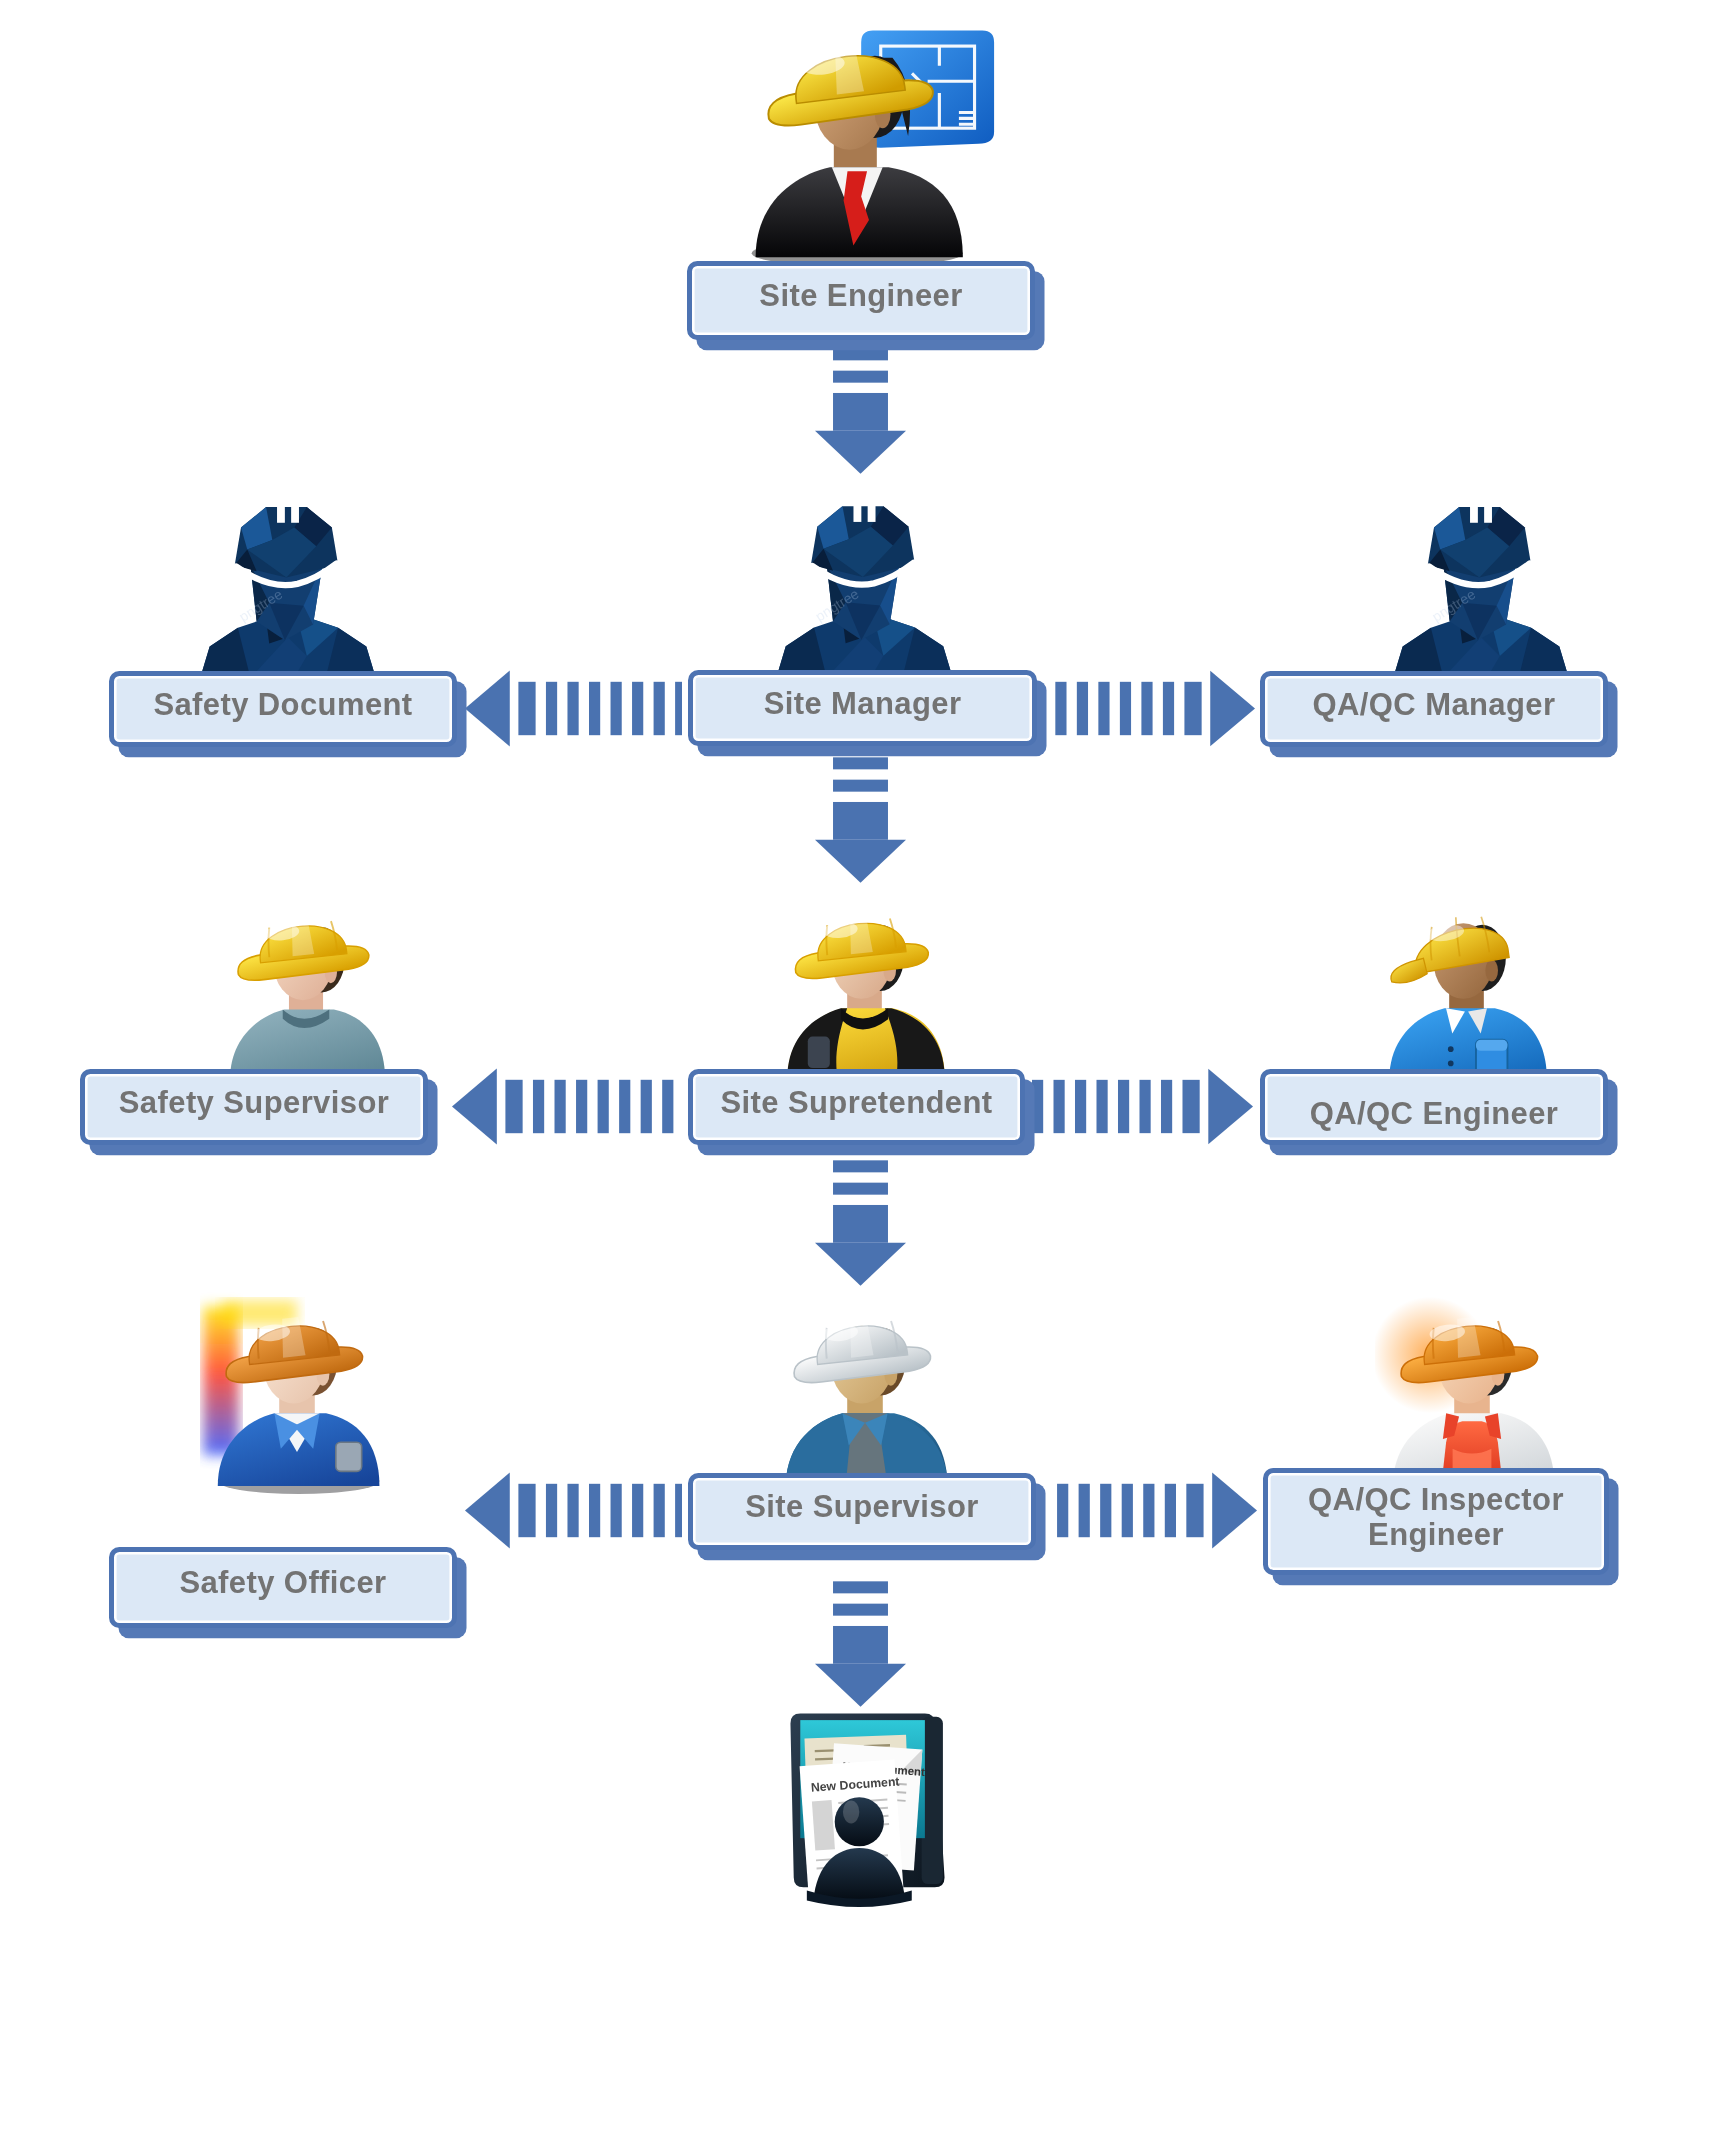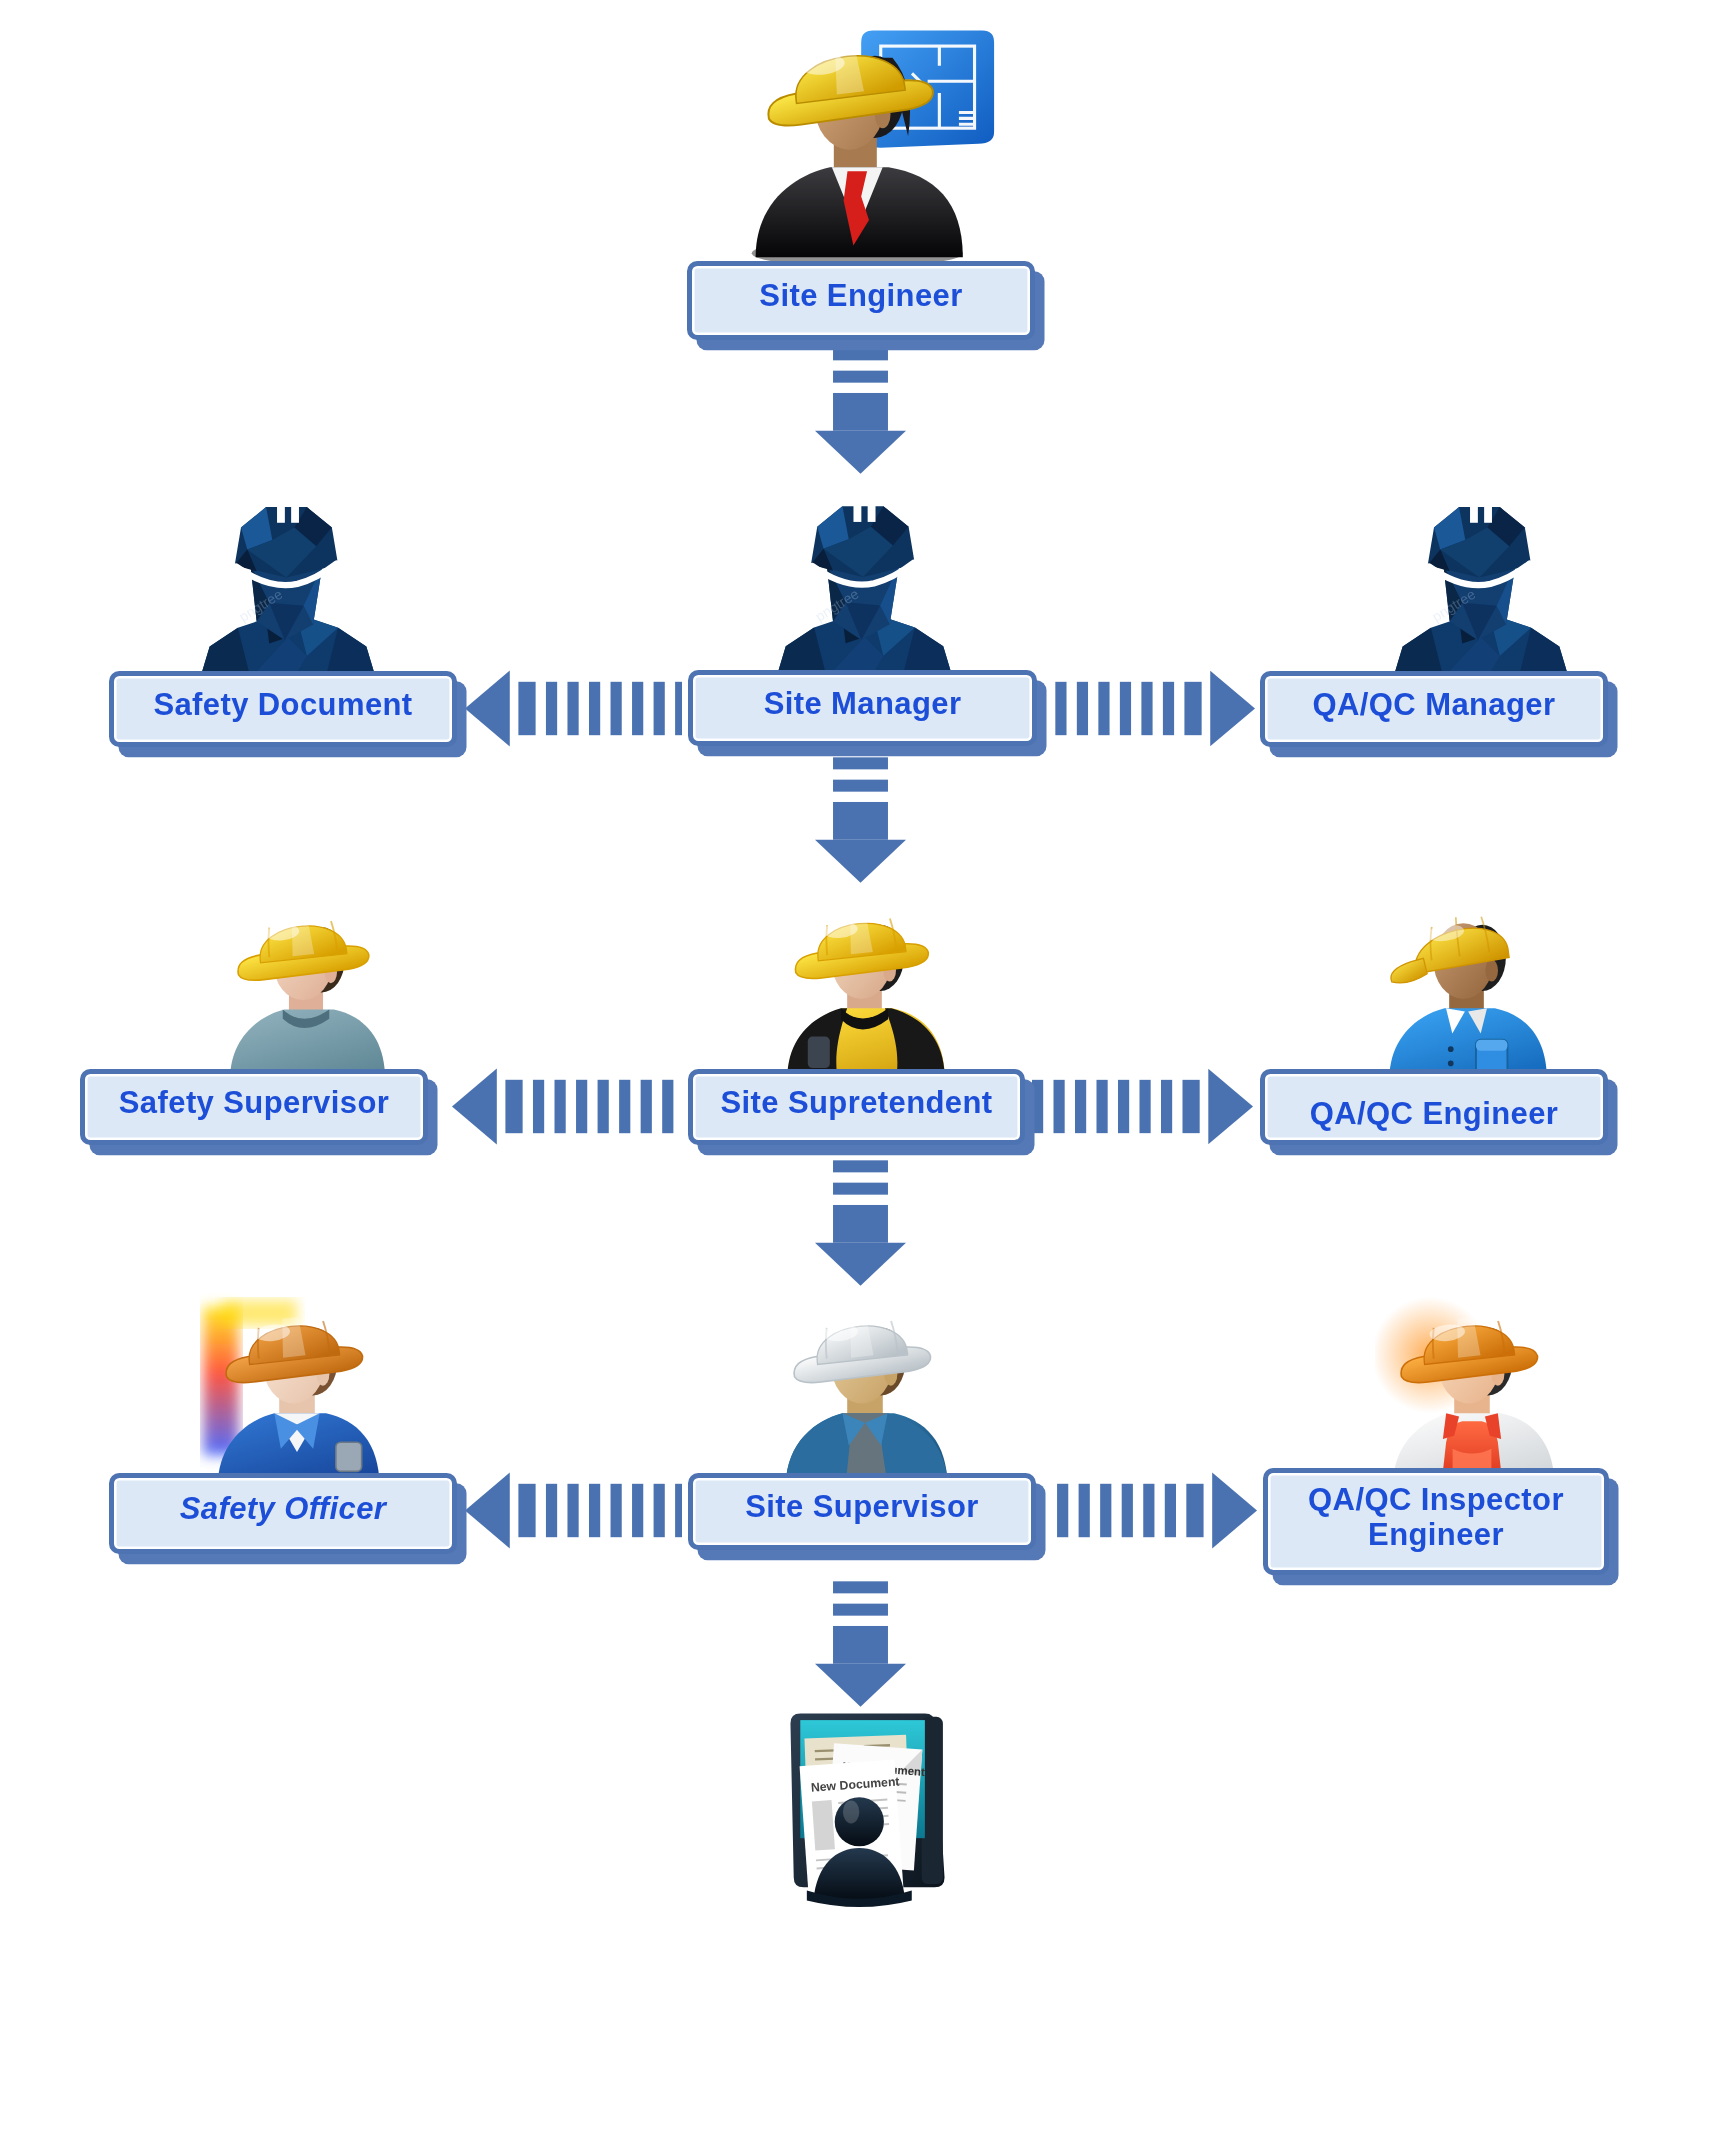--- a/index.html
+++ b/index.html
@@ -16,21 +16,21 @@
   .harrow{position:absolute;z-index:0;height:83px;}
   .varrow svg,.harrow svg{display:block;}
   .label-box{
     position:absolute;z-index:2;
     box-sizing:border-box;
     background:#dce8f6;
     border:5.2px solid #4d73b2;
     border-radius:10.3px;
     box-shadow:9.5px 10.3px 0 #5579b6, inset 0 0 0 2.6px rgba(255,255,255,0.95);
     display:flex;align-items:center;justify-content:center;
-    color:#1d4ed8;font-weight:bold;font-size:31px;line-height:1.15;
+    color:#737373;font-weight:bold;font-size:31px;line-height:1.15;
     text-align:center;letter-spacing:0.4px;
     padding:0 6.9px 8.6px 6.9px;
   }
   .label-box span{white-space:nowrap;}
   .label-box.wrap span{white-space:normal;}
 </style>
 </head>
 <body>
 
 <div id="canvas">
@@ -559,21 +559,21 @@
   <div class="label-box" style="left:80px;top:1069px;width:348px;height:76px;">
     <span>Safety Supervisor</span>
   </div>
   <div class="label-box" style="left:688px;top:1069px;width:337px;height:76px;">
     <span>Site Supretendent</span>
   </div>
   <div class="label-box" style="left:1260px;top:1069px;width:348px;height:76px;align-items:flex-end;">
     <span>QA/QC Engineer</span>
   </div>
 
-  <div class="label-box" style="left:109px;top:1473px;width:348px;height:81px;font-style:italic;">
+  <div class="label-box" style="left:109px;top:1547px;width:348px;height:81px;">
     <span>Safety Officer</span>
   </div>
   <div class="label-box" style="left:688px;top:1473px;width:348px;height:77px;">
     <span>Site Supervisor</span>
   </div>
   <div class="label-box wrap" style="left:1263px;top:1468px;width:346px;height:107px;">
     <span>QA/QC Inspector Engineer</span>
   </div>
 
 

